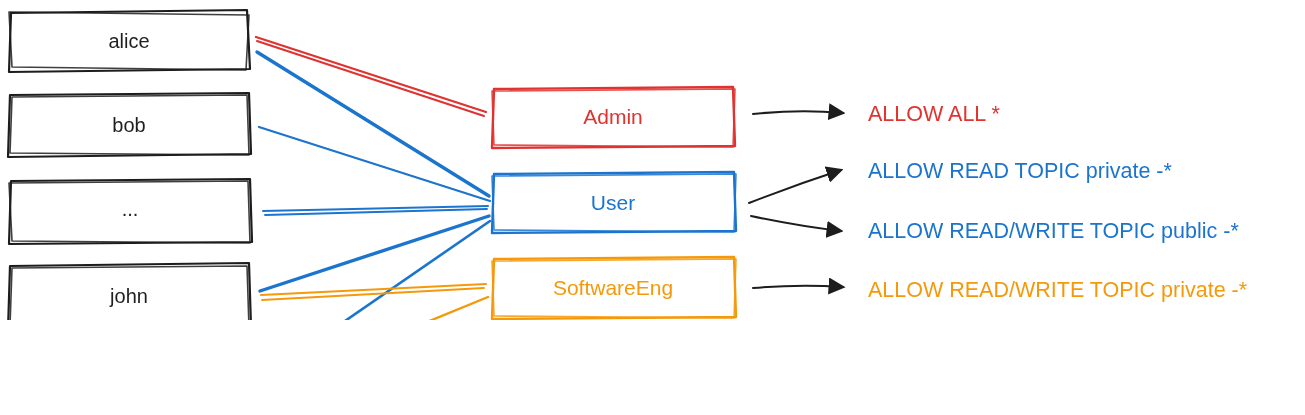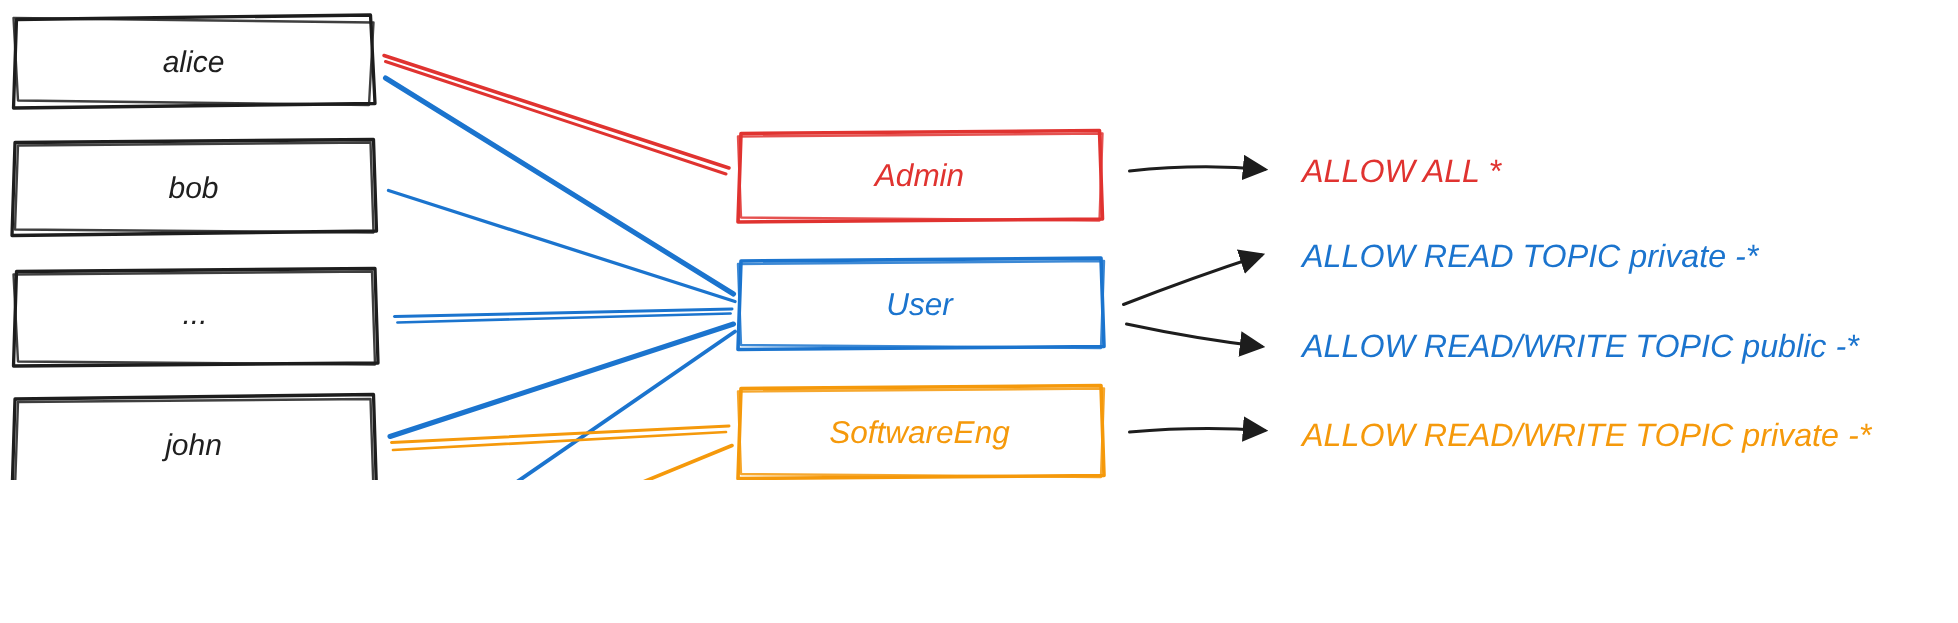--- a/index.html
+++ b/index.html
@@ -7,21 +7,20 @@
     padding: 0;
     background: #ffffff;
     font-family: "Liberation Sans", sans-serif;
   }
   .canvas-wrap {
     position: relative;
     width: 1305px;
     height: 320px;
     background: #ffffff;
     overflow: hidden;
-    font-style: italic;
   }
   svg { display: block; }
   .sketch {
     fill: none;
     stroke-linecap: round;
     stroke-linejoin: round;
   }
   .box-fill { fill: #ffffff; }
   .black  { stroke: #1d1d1d; }
   .red    { stroke: #e03330; }

